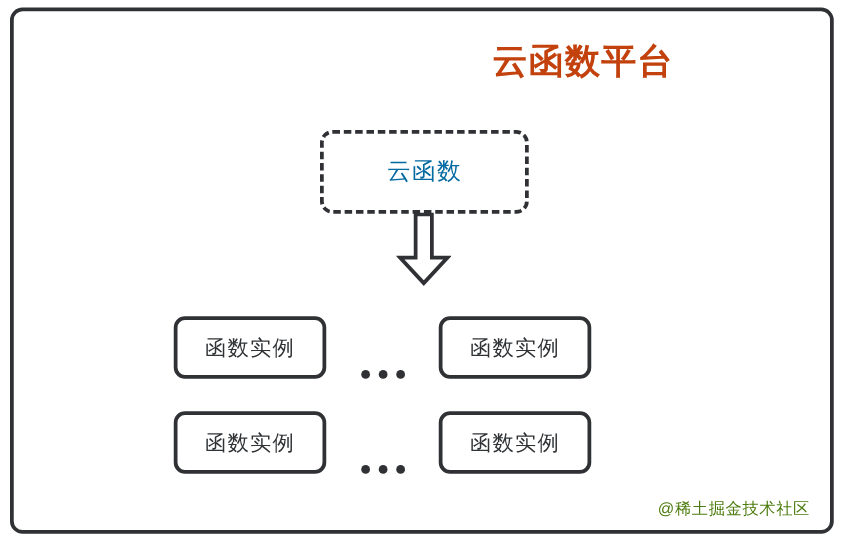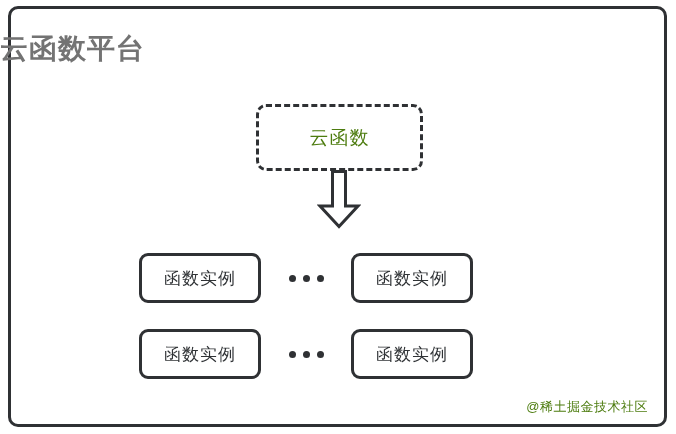--- a/index.html
+++ b/index.html
@@ -28,24 +28,24 @@
     border: 3px solid #2f3134;
     border-radius: 10px;
     background: #ffffff;
   }
   
   .platform-title {
     position: absolute;
     left: 0;
     top: 30px;
     width: 539px;
-    text-align: left;
+    text-align: right;
     font-size: 28px;
     font-weight: bold;
-    color: #737373;
+    color: #c2410c;
     letter-spacing: 1px;
     line-height: 38px;
     white-space: nowrap;
   }
   
   .cloud-func-box {
     position: absolute;
     left: 256px;
     top: 104px;
     width: 167px;
@@ -53,41 +53,41 @@
     box-sizing: border-box;
     border: 3px dashed #2f3134;
     border-radius: 10px;
     background: #ffffff;
     display: flex;
     align-items: center;
     justify-content: center;
   }
   .cloud-func-label {
     font-size: 19px;
-    color: #4d7c0f;
+    color: #0369a1;
     letter-spacing: 1px;
     line-height: 1;
     white-space: nowrap;
   }
   
   .block-arrow {
     position: absolute;
     left: 317px;
     top: 170px;
     width: 44px;
     height: 60px;
   }
   
   .instance-row {
     position: absolute;
     left: 0;
     width: 612px;
     height: 50px;
     display: flex;
-    align-items: center;
+    align-items: flex-end;
     justify-content: center;
   }
   .instance-row.row-1 { top: 253px; }
   .instance-row.row-2 { top: 329px; }
 
   .instance-box {
     width: 122px;
     height: 50px;
     box-sizing: border-box;
     border: 3px solid #2f3134;

